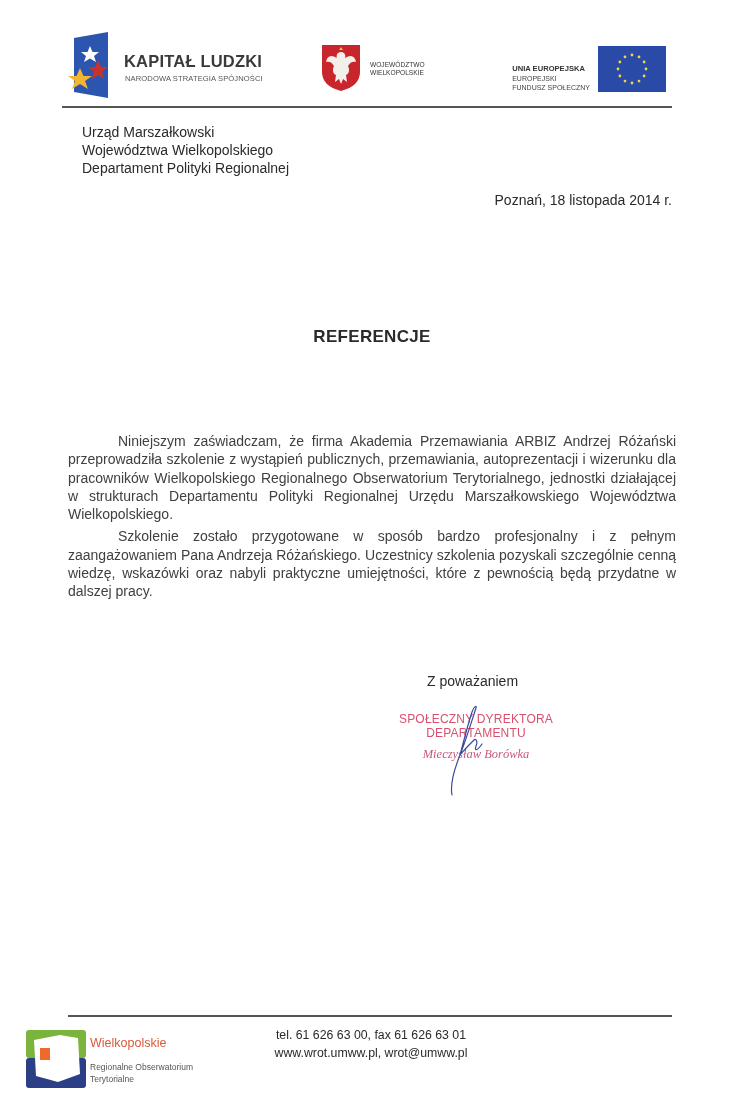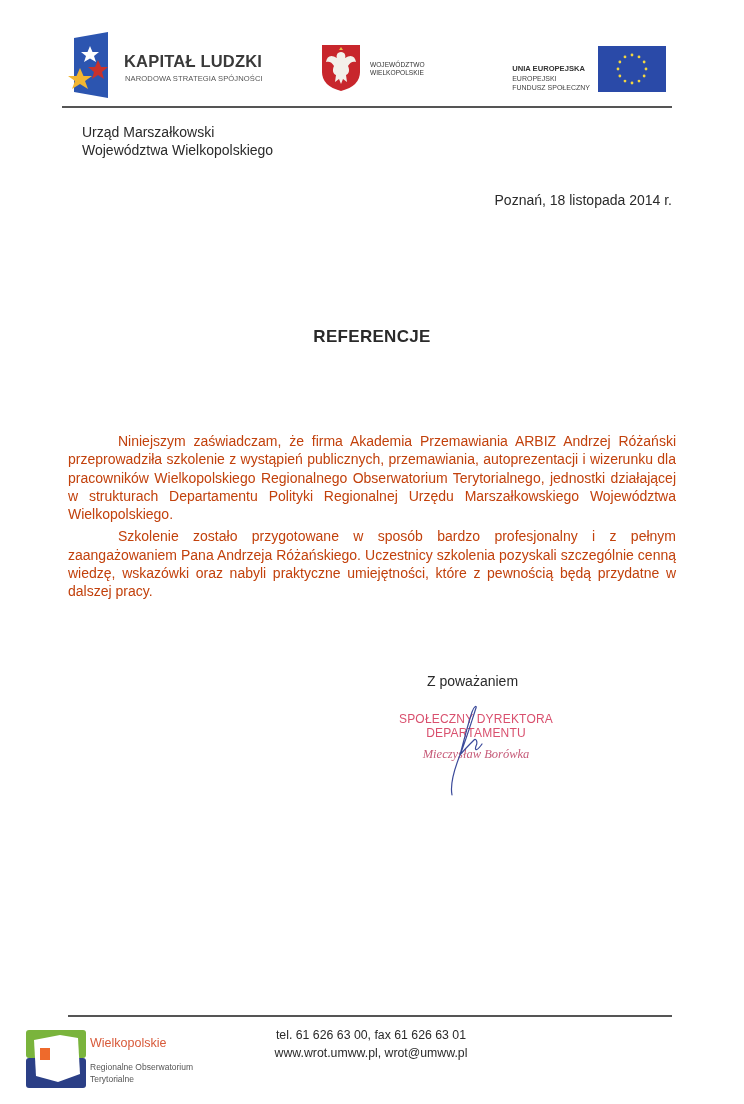--- a/index.html
+++ b/index.html
@@ -26,21 +26,21 @@
     .header-rule { position: absolute; left: 62px; top: 106px; width: 610px; height: 2px; background: #555; }
 
     
     .sender { position: absolute; left: 82px; top: 123px; width: 220px; text-align: left; font-size: 14px; line-height: 18px; color: #2a2a2a; }
 
     .date { position: absolute; right: 72px; top: 192px; font-size: 14px; color: #2a2a2a; white-space: nowrap; }
 
     .title { position: absolute; left: 0; width: 744px; top: 327px; text-align: center; font-size: 17px; font-weight: bold; color: #2a2a2a; letter-spacing: 0.3px; }
 
     
-    .body-text { position: absolute; left: 68px; top: 432px; width: 608px; font-size: 14px; line-height: 18.3px; color: #c2410c; text-align: justify; }
+    .body-text { position: absolute; left: 68px; top: 432px; width: 608px; font-size: 14px; line-height: 18.3px; color: #404040; text-align: justify; }
     .body-text p { text-indent: 50px; text-align: justify; }
     .body-text p + p { margin-top: 4px; }
 
     
     .closing { position: absolute; left: 427px; top: 673px; font-size: 14px; color: #2a2a2a; white-space: nowrap; }
     .stamp { position: absolute; left: 396px; top: 712px; width: 160px; text-align: center; color: #d9506e; }
     .stamp .s1 { font-size: 12px; line-height: 14px; letter-spacing: 0.2px; }
     .stamp .s2 { font-size: 12px; line-height: 14px; letter-spacing: 0.2px; }
     .stamp .s3 { font-family: "Liberation Serif", serif; font-style: italic; font-size: 12.5px; line-height: 20px; margin-top: 4px; color: #c65a78; }
     .signature { position: absolute; left: 430px; top: 700px; width: 80px; height: 100px; }
@@ -103,20 +103,21 @@
         <circle cx="26.999999999999993" cy="10.875644347017863" r="1.4"></circle>
       </g>
   </svg>
 </div>
 
 <div class="header-rule"></div>
 
 <div class="sender">
   <div>Urząd Marszałkowski</div>
   <div>Województwa Wielkopolskiego</div>
+  <div>Departament Polityki Regionalnej</div>
 </div>
 
 <div class="date">Poznań, 18 listopada 2014 r.</div>
 
 <div class="title">REFERENCJE</div>
 
 <div class="body-text">
   <p>Niniejszym zaświadczam, że firma Akademia Przemawiania ARBIZ Andrzej Różański przeprowadziła szkolenie z wystąpień publicznych, przemawiania, autoprezentacji i wizerunku dla pracowników Wielkopolskiego Regionalnego Obserwatorium Terytorialnego, jednostki działającej w strukturach Departamentu Polityki Regionalnej Urzędu Marszałkowskiego Województwa Wielkopolskiego.</p>
   <p>Szkolenie zostało przygotowane w sposób bardzo profesjonalny i z pełnym zaangażowaniem Pana Andrzeja Różańskiego. Uczestnicy szkolenia pozyskali szczególnie cenną wiedzę, wskazówki oraz nabyli praktyczne umiejętności, które z pewnością będą przydatne w dalszej pracy.</p>
 </div>

